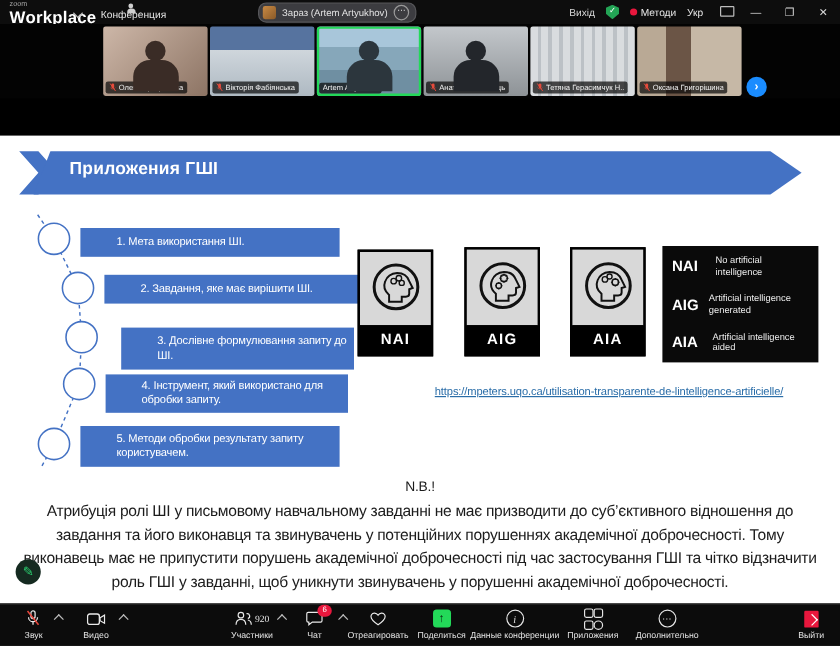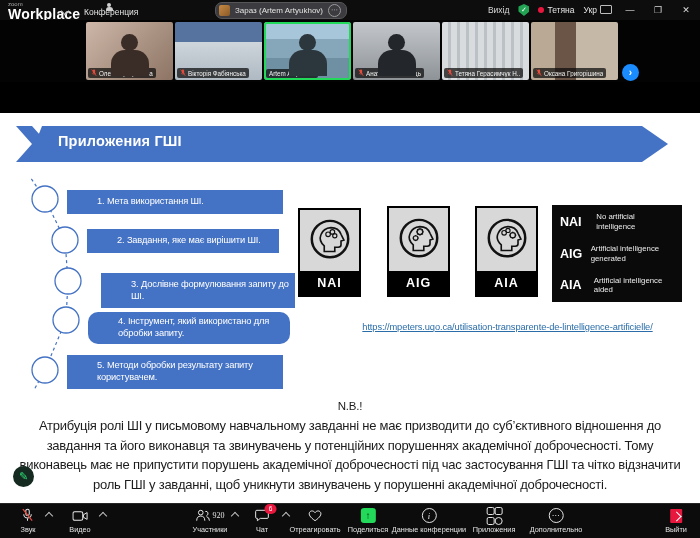--- a/index.html
+++ b/index.html
@@ -17,21 +17,21 @@
   .ppl-ico:after{content:"";position:absolute;left:0;top:4px;width:7px;height:4px;border-radius:3px 3px 0 0;background:#cfcfcf;}
   .pill{position:absolute;left:215px;top:2px;height:15px;background:#3c3c40;border:1px solid #565659;border-radius:7px;display:flex;align-items:center;gap:5px;padding:0 5px 0 3px;}
   .pill .avatar{width:11px;height:11px;border-radius:2px;background:linear-gradient(135deg,#c98a44,#8a5a28);}
   .pill .ptxt{font-size:8px;color:#e2e2e2;white-space:nowrap;}
   .pill .more-circ{width:11px;height:11px;border:1px solid #9a9a9a;border-radius:50%;color:#cfcfcf;font-size:7px;line-height:10px;text-align:center;}
   .tright{position:absolute;right:88px;top:0;height:20px;display:flex;align-items:center;gap:9px;}
   .exit-lbl{font-size:8.5px;color:#d8d8d8;padding-left:22px;}
   .shield{width:11px;height:12px;background:#23a455;clip-path:polygon(50% 0,100% 20%,100% 62%,50% 100%,0 62%,0 20%);color:#fff;font-size:7px;line-height:12px;text-align:center;}
   .rec{display:flex;align-items:center;gap:3px;font-size:8.5px;color:#e6e6e6;}
   .rec-dot{width:6px;height:6px;border-radius:50%;background:#e8173d;}
-  .lang{display:flex;align-items:flex-start;gap:3px;font-size:8.5px;color:#e6e6e6;}
+  .lang{display:flex;align-items:flex-start;gap:14px;font-size:8.5px;color:#e6e6e6;}
   .kbd{width:10px;height:7px;border:1px solid #bdbdbd;border-radius:1px;}
   .winctl{position:absolute;right:0;top:0;height:20px;display:flex;}
   .winbtn{width:28px;height:20px;color:#d9d9d9;font-size:9px;display:flex;align-items:center;justify-content:center;}
   
   .strip{position:absolute;left:0;top:20px;width:700px;height:62px;background:#030303;}
   .thumb{position:absolute;top:2px;width:87px;height:58px;border-radius:2px;overflow:hidden;}
   .thumb.active{box-shadow:0 0 0 2px #23d959 inset;border-radius:3px;}
   .nametag{position:absolute;left:2px;bottom:2px;max-width:80px;background:rgba(10,10,10,.72);border-radius:2px;padding:1px 3px;display:flex;align-items:center;gap:2px;}
   .nametag span{color:#f2f2f2;font-size:6.3px;white-space:nowrap;overflow:hidden;}
   .person:before{content:"";position:absolute;left:50%;top:12px;width:17px;height:17px;margin-left:-9px;border-radius:50%;background:var(--p,#3a2f2a);}
@@ -93,21 +93,21 @@
     <div class="pill">
       <span class="avatar"></span>
       <span class="ptxt">Зараз (Artem Artyukhov)</span>
       <span class="more-circ">⋯</span>
     </div>
     <div class="tright">
       <span class="exit-lbl">Вихід</span>
       <span class="shield">✓</span>
       <span class="rec">
         <span class="rec-dot"></span>
-        <span>Тетяна</span>
+        <span>Методи</span>
       </span>
       <span class="lang">
         <span>Укр</span>
         <span class="kbd"></span>
       </span>
     </div>
     <div class="winctl">
       <div class="winbtn">—</div>
       <div class="winbtn">❐</div>
       <div class="winbtn">✕</div>
@@ -184,23 +184,23 @@
     <svg class="steps-svg" width="120" height="230" viewBox="0 0 120 230">
       <polyline points="8,-4 25,21 45,62 48,103 46,142 25,192 14,212" fill="none" stroke="#4472c4" stroke-width="1.2" stroke-dasharray="3,3"></polyline>
       <circle cx="25" cy="21" r="13" fill="#fff" stroke="#4472c4" stroke-width="1.3"></circle>
       <circle cx="45" cy="62" r="13" fill="#fff" stroke="#4472c4" stroke-width="1.3"></circle>
       <circle cx="48" cy="103" r="13" fill="#fff" stroke="#4472c4" stroke-width="1.3"></circle>
       <circle cx="46" cy="142" r="13" fill="#fff" stroke="#4472c4" stroke-width="1.3"></circle>
       <circle cx="25" cy="192" r="13" fill="#fff" stroke="#4472c4" stroke-width="1.3"></circle>
     </svg>
 
     <div class="stepbar" style="left:67px;top:77px;width:216px;height:24px;">1. Мета використання ШІ.</div>
-    <div class="stepbar" style="left:87px;top:116px;width:192px;height:24px;">2. Завдання, яке має вирішити ШІ.</div>
+    <div class="stepbar" style="left:87px;top:116px;width:224px;height:24px;">2. Завдання, яке має вирішити ШІ.</div>
     <div class="stepbar" style="left:101px;top:160px;width:194px;height:35px;">3. Дослівне формулювання запиту до ШІ.</div>
-    <div class="stepbar" style="left:88px;top:199px;width:202px;height:32px;border-radius:10px;">4. Інструмент, який використано для обробки запиту.</div>
+    <div class="stepbar" style="left:88px;top:199px;width:202px;height:32px;">4. Інструмент, який використано для обробки запиту.</div>
     <div class="stepbar" style="left:67px;top:242px;width:216px;height:34px;">5. Методи обробки результату запиту користувачем.</div>
 
     <div class="card" style="left:298px;top:95px;">
       <div class="cicon">
         <svg width="46" height="50" viewBox="0 0 48 52">
           <circle cx="24" cy="24" r="19" fill="none" stroke="#111" stroke-width="2.6"></circle>
           <path d="M18 37 L18 31 Q12 26 14.5 19.5 Q17 12.5 25 12 Q33 12 35.5 19 L38.5 25 L35.5 26 L35.5 30 Q35.5 32.5 32.5 32.5 L29 32.5 L29 37 Z" fill="none" stroke="#111" stroke-width="1.7"></path>
           <circle cx="22" cy="19" r="2.4" fill="none" stroke="#111" stroke-width="1.2"></circle>
           <circle cx="26.5" cy="16.5" r="2.4" fill="none" stroke="#111" stroke-width="1.2"></circle>
           <circle cx="29" cy="20.5" r="2.2" fill="none" stroke="#111" stroke-width="1.2"></circle>

